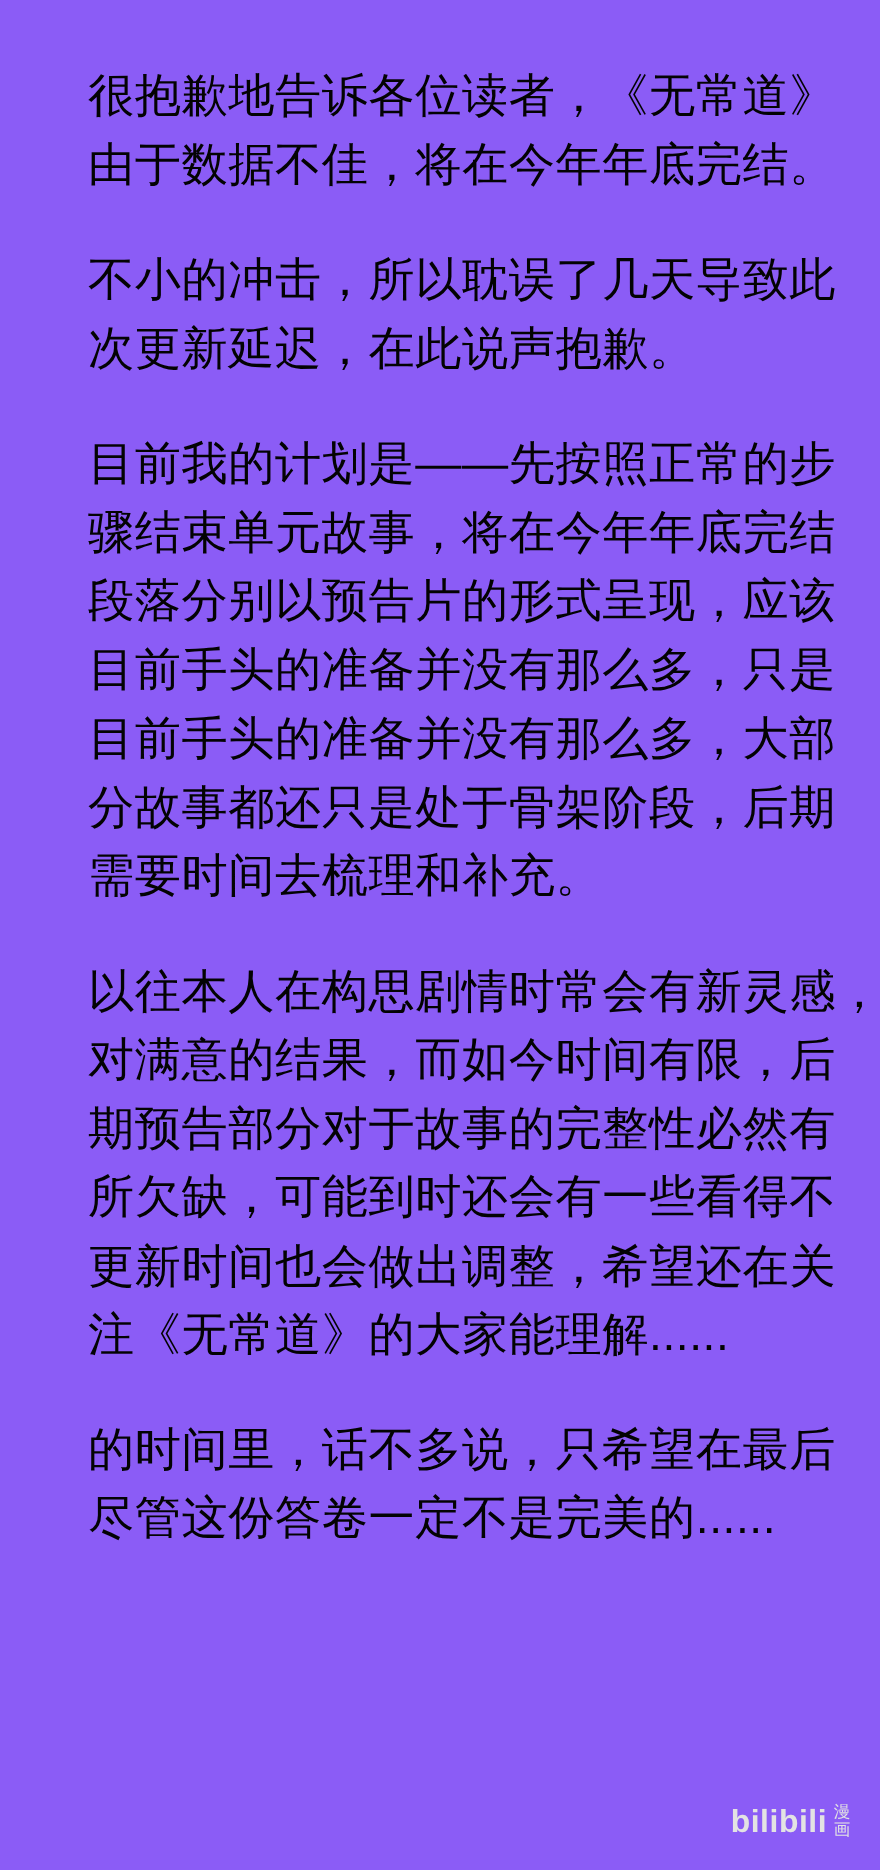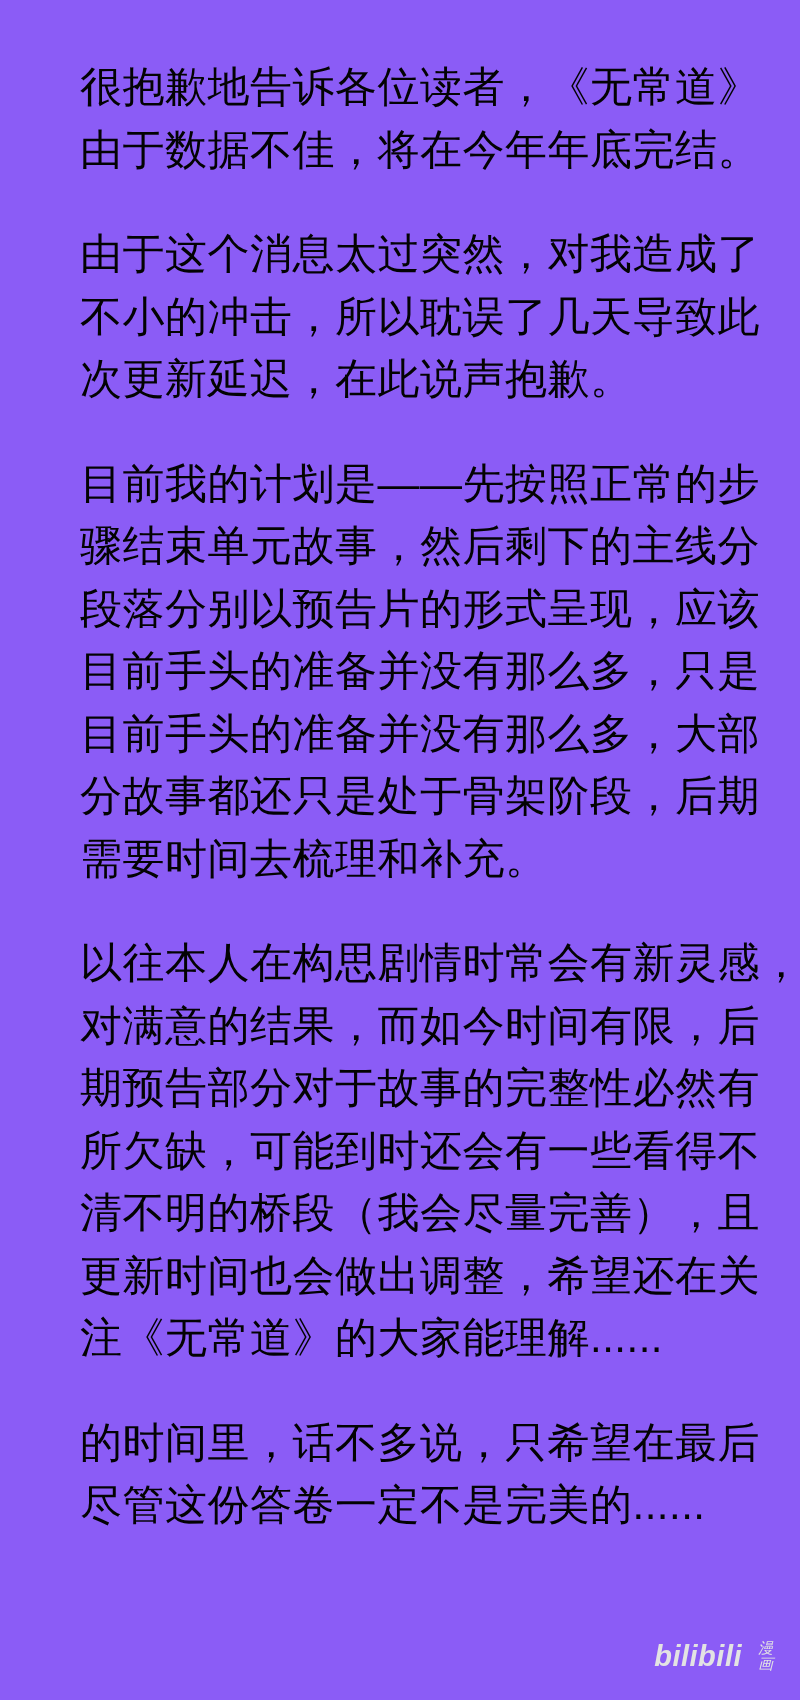--- a/index.html
+++ b/index.html
@@ -27,24 +27,23 @@
   .line {
     line-height: 62.5px;
     white-space: nowrap;
   }
   .watermark {
     position: absolute;
     right: 26px;
     bottom: 28px;
     display: flex;
     align-items: center;
-    gap: 16px;
+    gap: 6px;
     color: #e3e3e3;
     user-select: none;
-    font-style: italic;
   }
   .wm-brand {
     font-size: 29px;
     font-weight: bold;
     letter-spacing: 0.5px;
     line-height: 1;
   }
   .wm-manga {
     font-size: 15px;
     line-height: 16px;
@@ -58,41 +57,39 @@
 <div class="page">
 
   <div class="text-block">
 
     <div class="para">
       <div class="line">很抱歉地告诉各位读者，《无常道》</div>
       <div class="line">由于数据不佳，将在今年年底完结。</div>
     </div>
 
     <div class="para">
-      <div class="line">由于这个消息太过突然，对我造成了</div>
       <div class="line">不小的冲击，所以耽误了几天导致此</div>
       <div class="line">次更新延迟，在此说声抱歉。</div>
     </div>
 
     <div class="para">
       <div class="line">目前我的计划是——先按照正常的步</div>
-      <div class="line">骤结束单元故事，然后剩下的主线分</div>
+      <div class="line">骤结束单元故事，将在今年年底完结</div>
       <div class="line">段落分别以预告片的形式呈现，应该</div>
       <div class="line">目前手头的准备并没有那么多，只是</div>
       <div class="line">目前手头的准备并没有那么多，大部</div>
       <div class="line">分故事都还只是处于骨架阶段，后期</div>
       <div class="line">需要时间去梳理和补充。</div>
     </div>
 
     <div class="para">
       <div class="line">以往本人在构思剧情时常会有新灵感，</div>
       <div class="line">对满意的结果，而如今时间有限，后</div>
       <div class="line">期预告部分对于故事的完整性必然有</div>
       <div class="line">所欠缺，可能到时还会有一些看得不</div>
-      <div class="line">清不明的桥段（我会尽量完善），且</div>
       <div class="line">更新时间也会做出调整，希望还在关</div>
       <div class="line">注《无常道》的大家能理解......</div>
     </div>
 
     <div class="para">
       <div class="line">的时间里，话不多说，只希望在最后</div>
       <div class="line">尽管这份答卷一定不是完美的......</div>
     </div>
 
   </div>

